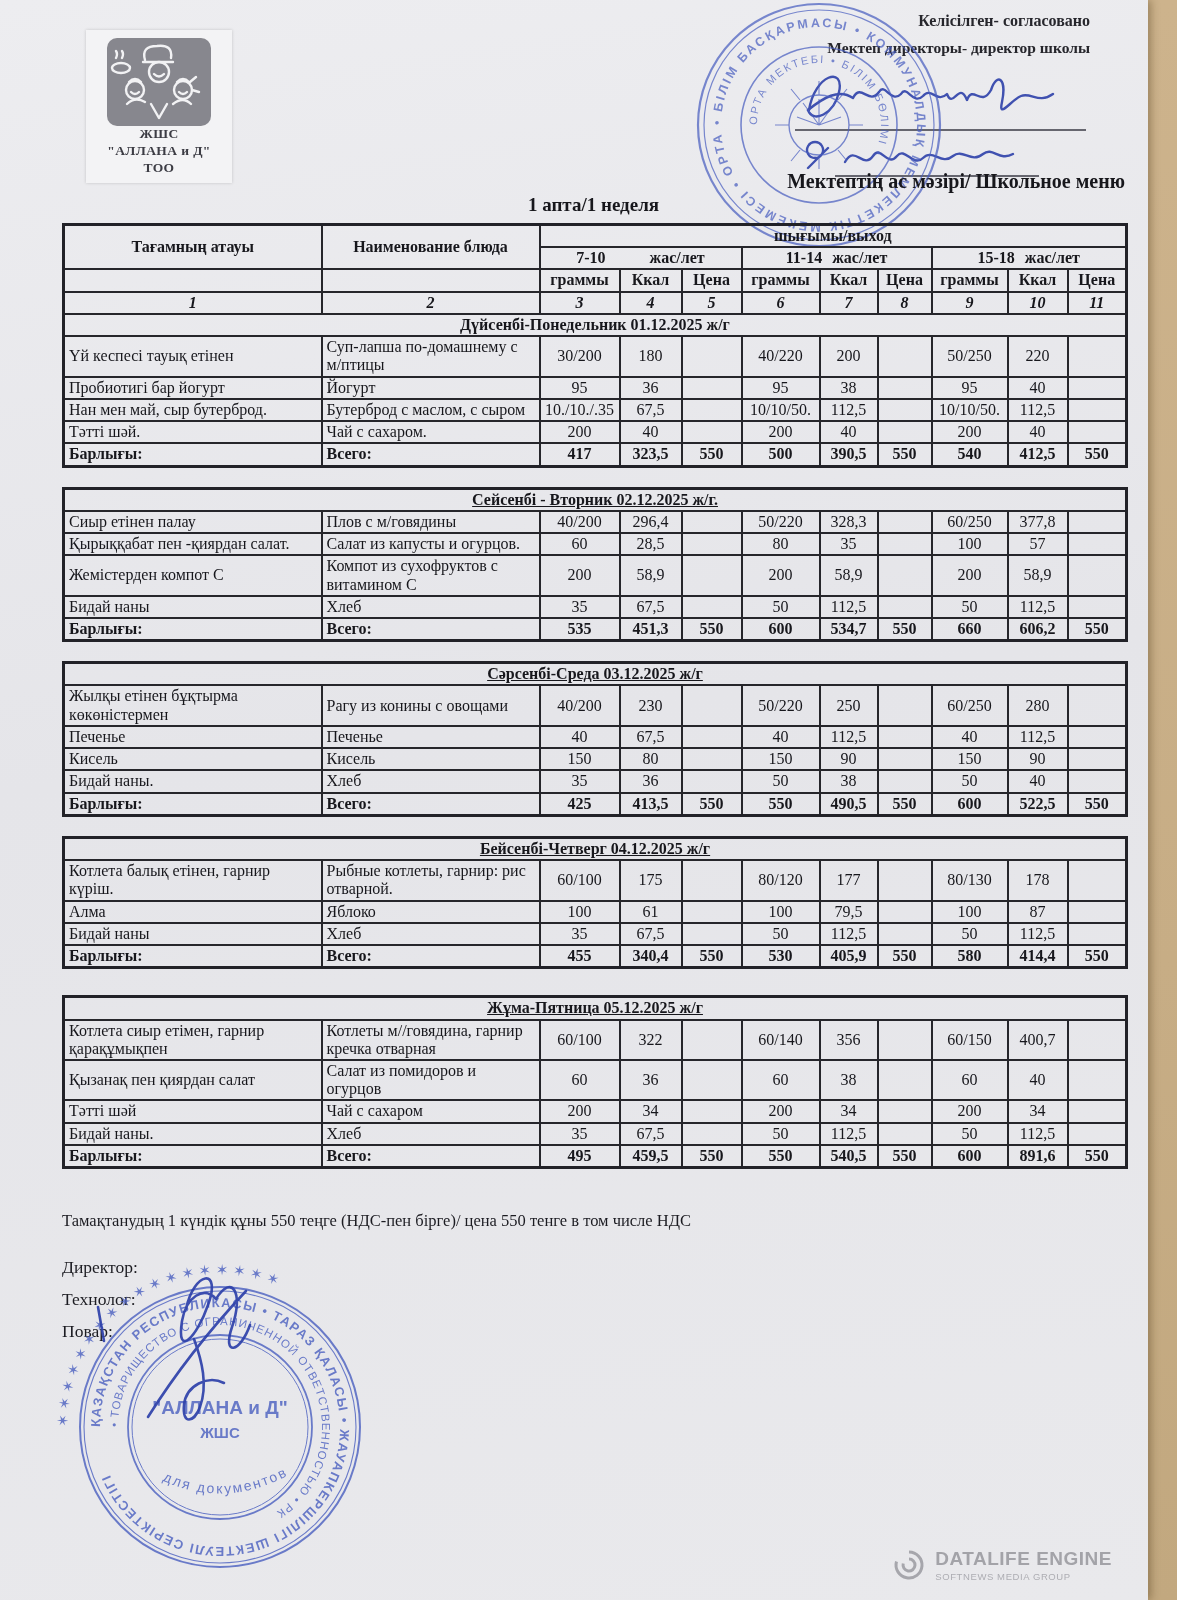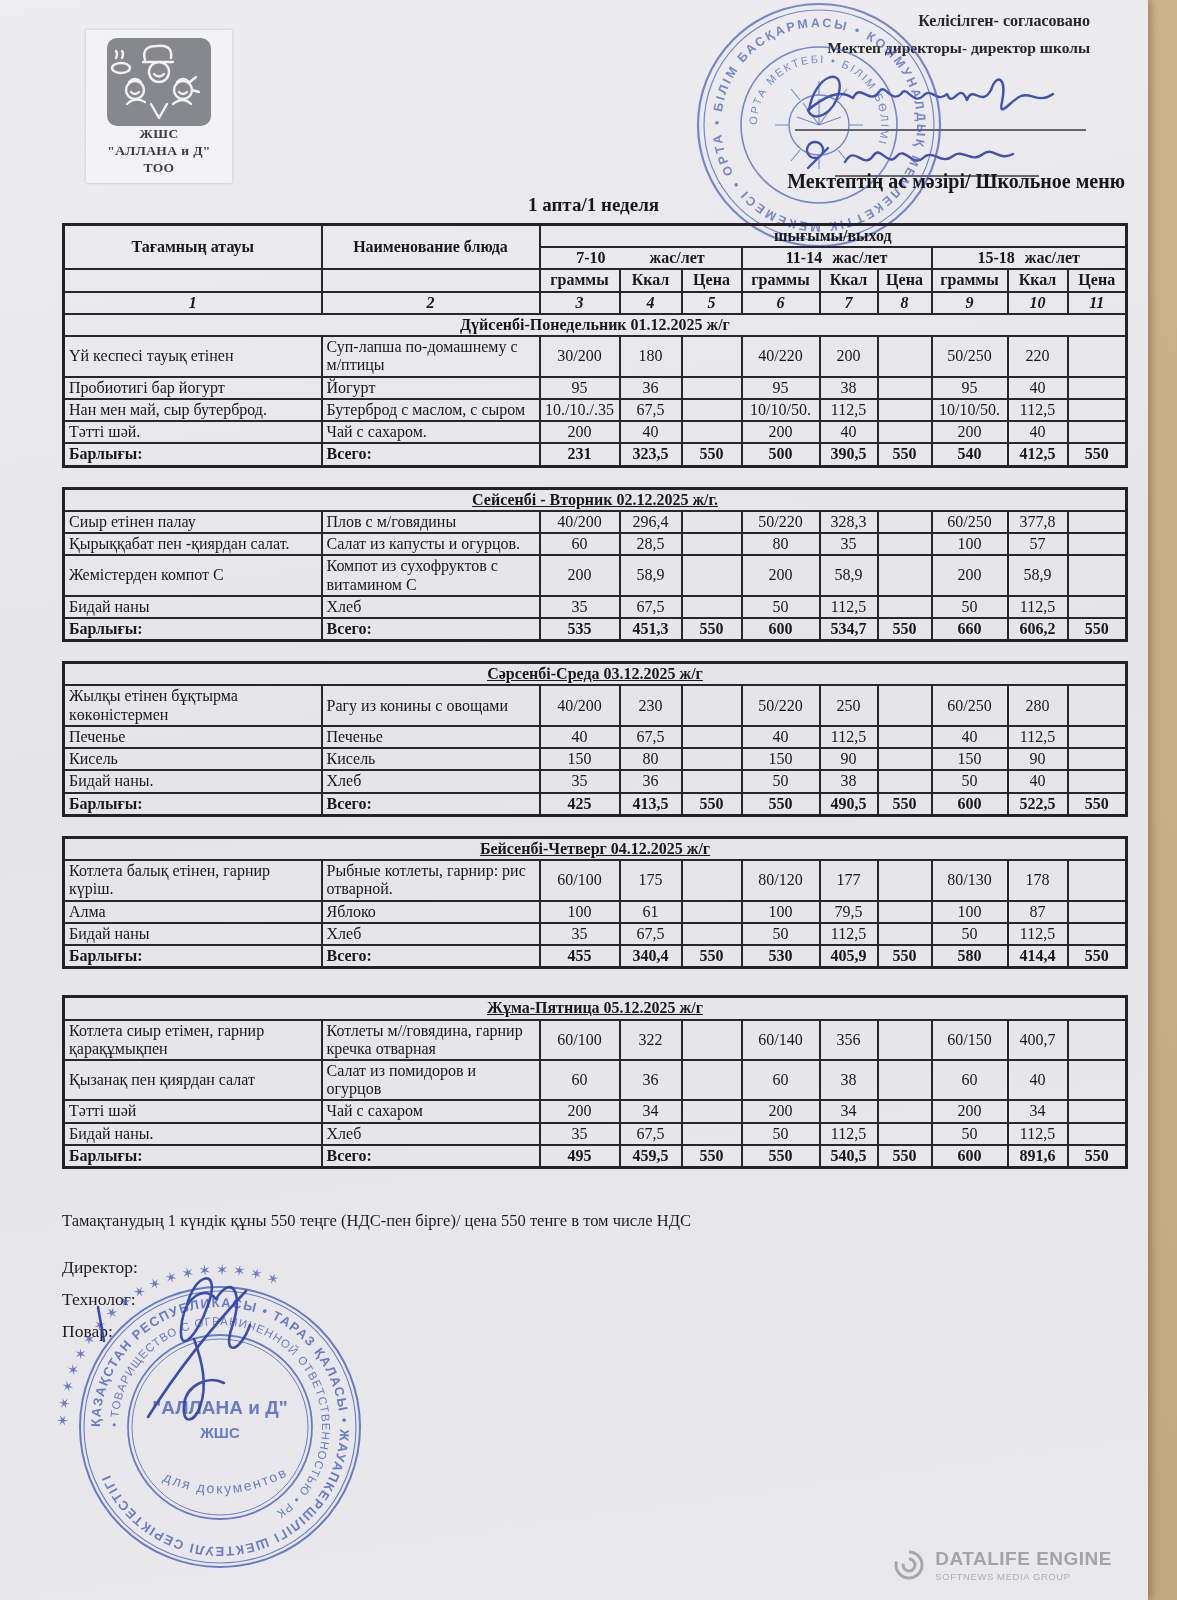--- a/index.html
+++ b/index.html
@@ -241,21 +241,21 @@
               <td class="num">200</td>
               <td class="num">40</td>
               <td class="num"></td>
               <td class="num">200</td>
               <td class="num">40</td>
               <td class="num"></td>
             </tr>
             <tr>
               <td class="nm b">Барлығы:</td>
               <td class="nm b">Всего:</td>
-              <td class="num b">231</td>
+              <td class="num b">417</td>
               <td class="num b">323,5</td>
               <td class="num b">550</td>
               <td class="num b">500</td>
               <td class="num b">390,5</td>
               <td class="num b">550</td>
               <td class="num b">540</td>
               <td class="num b">412,5</td>
               <td class="num b">550</td>
             </tr>
           </tbody>

